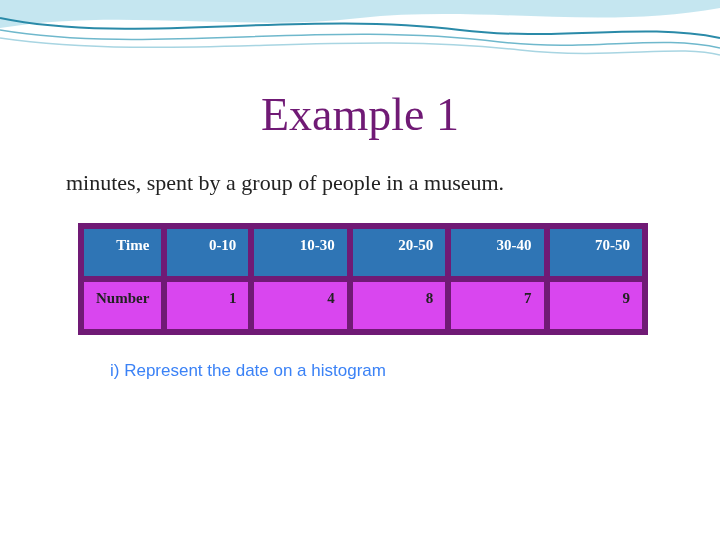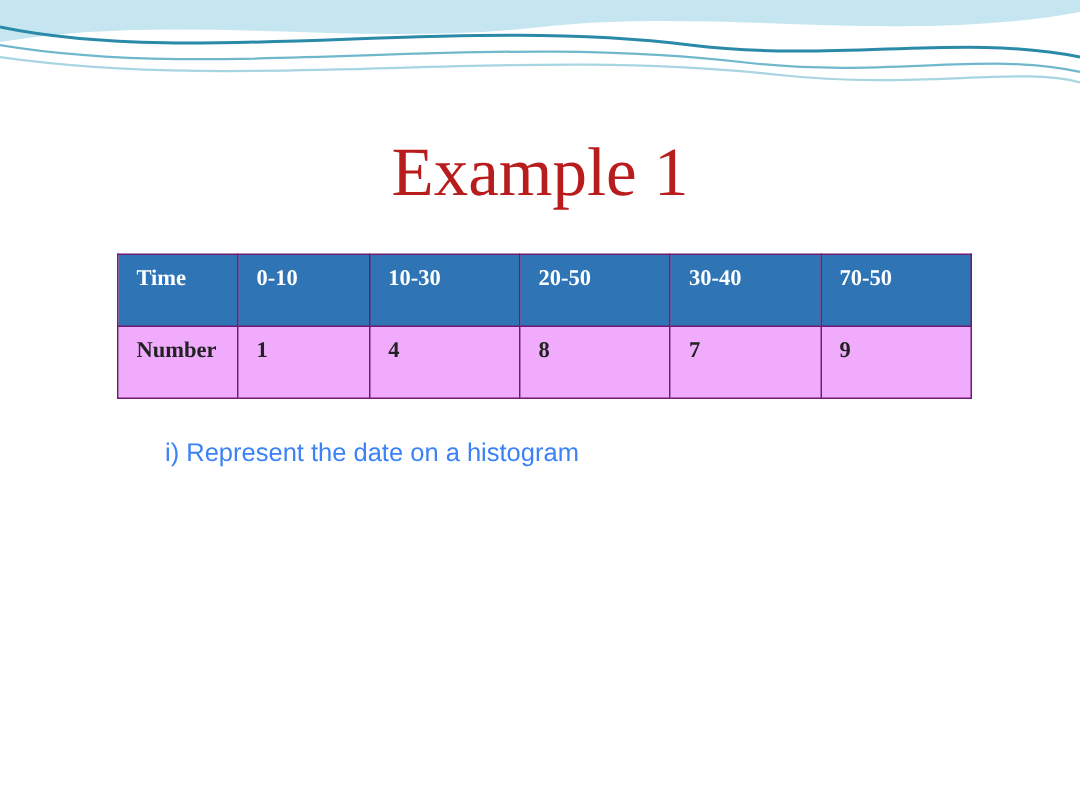--- a/index.html
+++ b/index.html
@@ -16,21 +16,21 @@
     top: 0;
     left: 0;
     width: 720px;
     height: 70px;
     pointer-events: none;
   }
   .title {
     text-align: center;
     font-size: 46px;
     font-weight: normal;
-    color: #b91c1c;
+    color: #701a75;
     margin-top: 88px;
     font-family: Georgia, serif;
   }
   .body-text {
     font-size: 22px;
     color: #222;
     margin: 28px 42px 0 42px;
     line-height: 1.25;
     font-family: Georgia, serif;
   }
@@ -38,33 +38,33 @@
     display: block;
     padding-left: 24px;
   }
   .freq-table {
     border-collapse: collapse;
     margin: 26px 0 0 78px;
     width: 570px;
     font-family: Georgia, serif;
   }
   .freq-table td {
-    border: 1px solid #701a75;
+    border: 6px solid #701a75;
     padding: 8px 12px 22px 12px;
     font-size: 15px;
-    text-align: left;
+    text-align: right;
     vertical-align: top;
   }
   .freq-table tr.header-row td {
     background: #2f75b5;
     color: #fff;
     font-weight: bold;
   }
   .freq-table tr.data-row td {
-    background: #f0abfc;
+    background: #d946ef;
     color: #222;
     font-weight: bold;
   }
   .freq-table td.rowlabel {
     font-weight: bold;
     width: 80px;
   }
   .instruction {
     font-family: Arial, Helvetica, sans-serif;
     font-size: 17px;
@@ -78,20 +78,21 @@
 <svg class="wave-decoration" viewBox="0 0 720 70" preserveAspectRatio="none">
   <path d="M0,0 L720,0 L720,8 C600,30 480,5 360,18 C240,32 120,8 0,28 Z" fill="#bfe3ee" opacity="0.9"></path>
   <path d="M0,18 C130,45 300,10 460,30 C560,42 640,22 720,38" fill="none" stroke="#2a8aa8" stroke-width="2"></path>
   <path d="M0,30 C150,55 320,20 500,42 C590,52 660,34 720,48" fill="none" stroke="#6fb8cc" stroke-width="1.5"></path>
   <path d="M0,38 C170,62 340,30 520,50 C610,60 680,44 720,55" fill="none" stroke="#a8d5e2" stroke-width="1.5"></path>
 </svg>
 
 <h1 class="title">Example 1</h1>
 
 <p class="body-text">
+  <span class="indent">minutes, spent by a group of people in a museum.</span>
 </p>
 
 <table class="freq-table">
   <tbody>
       <tr class="header-row">
     <td class="rowlabel">Time</td>
     <td>0-10</td>
     <td>10-30</td>
     <td>20-50</td>
     <td>30-40</td>

